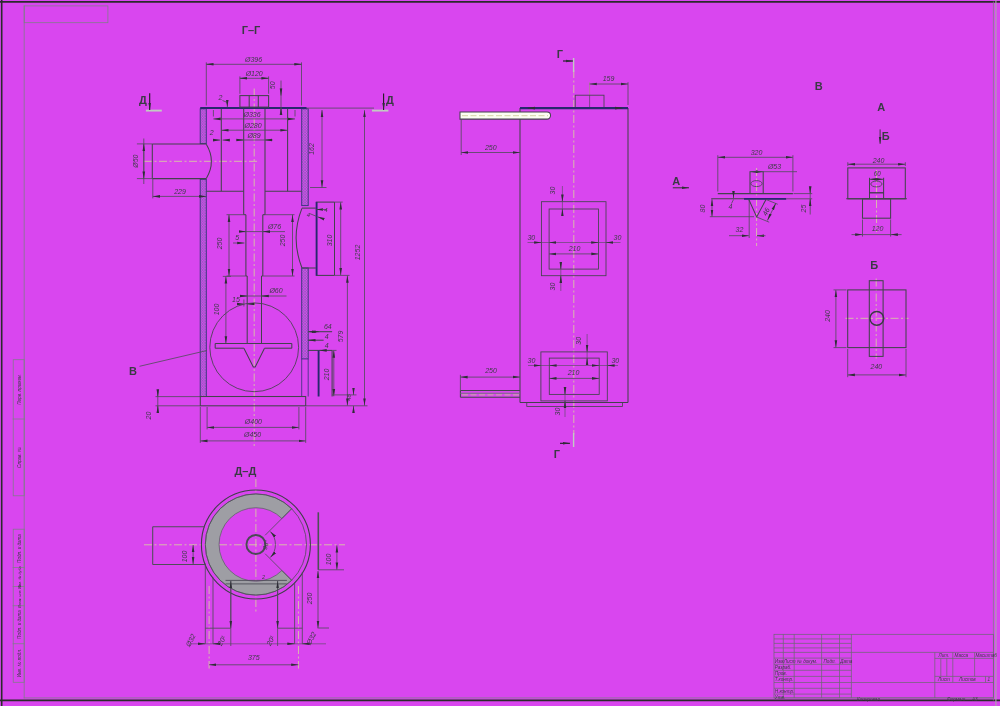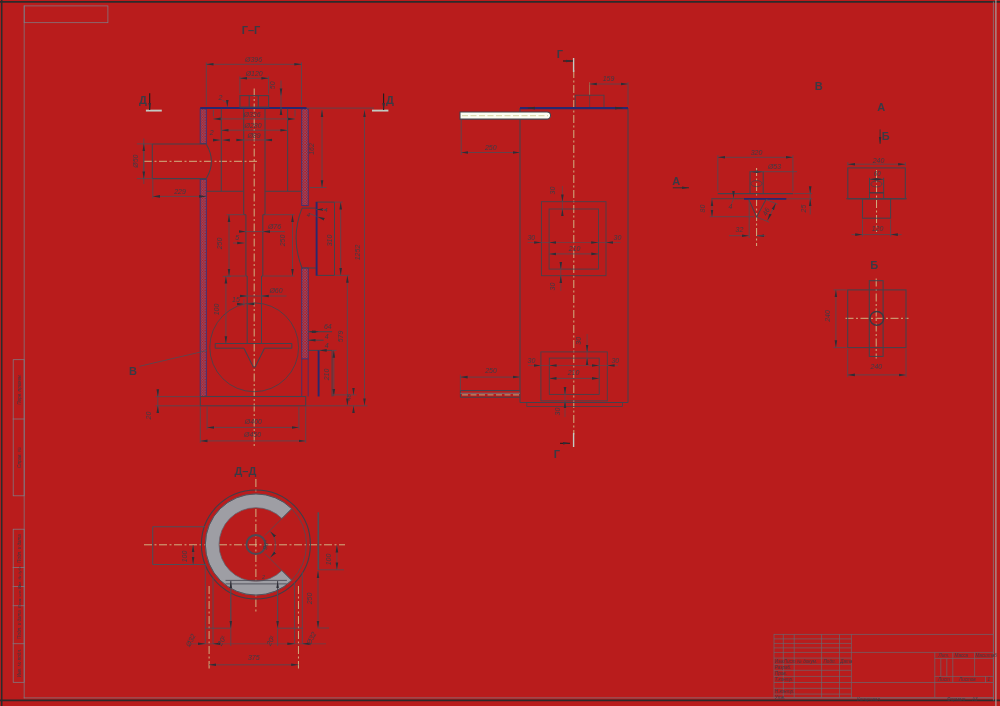--- a/index.html
+++ b/index.html
@@ -1,16 +1,16 @@
 <!DOCTYPE html>
 <html><head>
 <meta charset="utf-8">
 <style>
 html,body{margin:0;padding:0;background:#fff;}
-#page{position:relative;width:1000px;height:706px;background:#b91c1c;overflow:hidden;}
+#page{position:relative;width:1000px;height:706px;background:#d946ef;overflow:hidden;}
 svg{position:absolute;left:0;top:0;}
 text{font-family:"Liberation Sans",sans-serif;}
 .dt{fill:#3c3c46;font-style:italic;font-size:7px;}
 .lbl{fill:#3a3a44;font-size:11px;}
 .tb{fill:#3a3a44;font-style:italic;font-size:4.6px;}
 </style>
 </head>
 <body>
 <div id="page">
 <svg width="1000" height="706" viewBox="0 0 1000 706">

